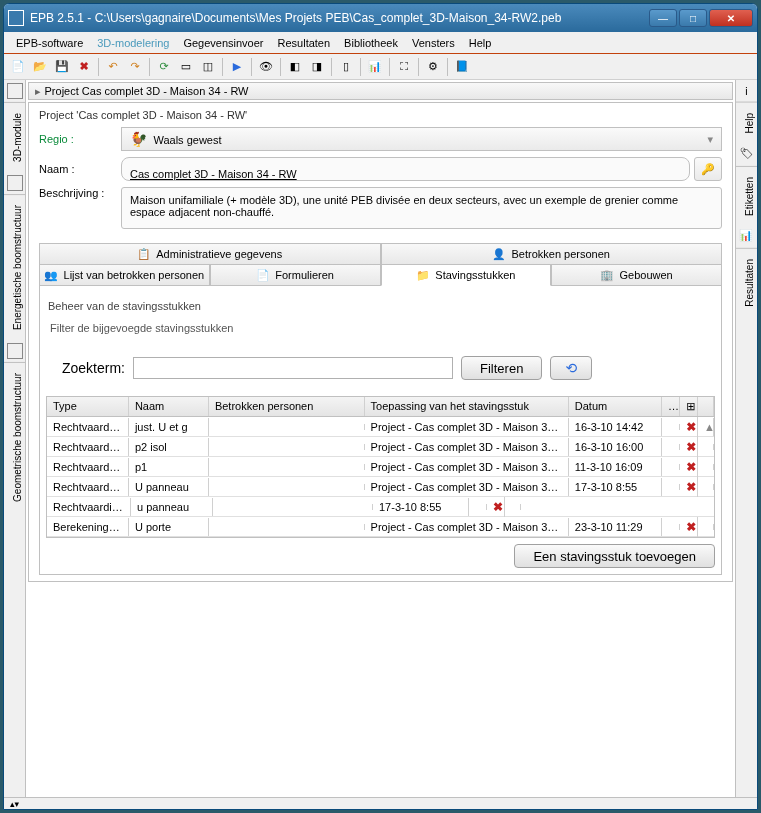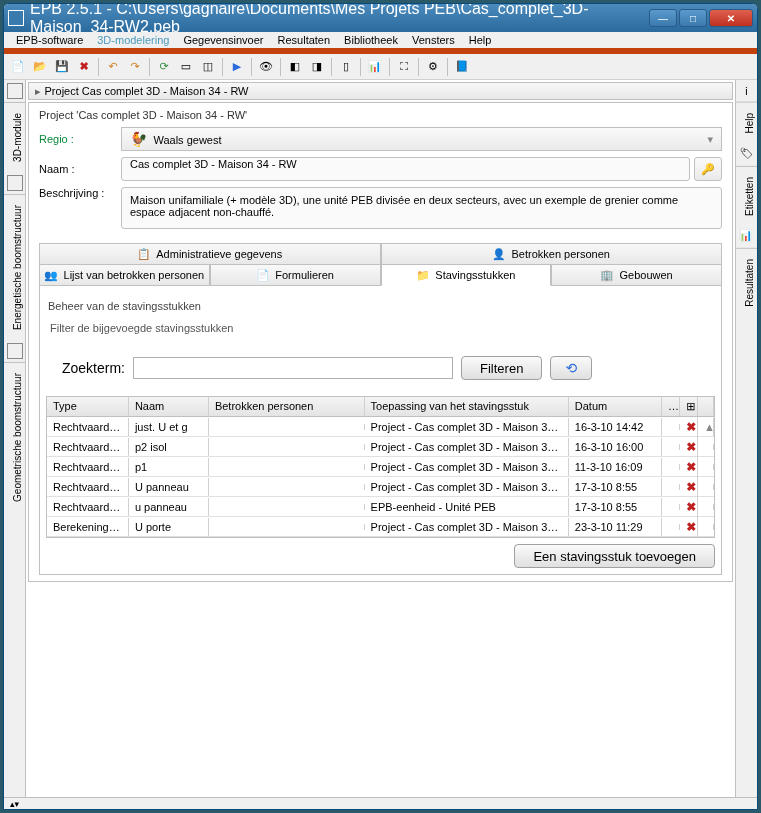--- a/index.html
+++ b/index.html
@@ -1,46 +1,46 @@
 <!DOCTYPE html>
 <html><head>
 <meta charset="utf-8">
 <style>
 * { box-sizing: border-box; margin: 0; padding: 0; }
 body { font-family: Tahoma, Arial, sans-serif; font-size: 11px; background: #2a5a6a; width: 761px; height: 813px; overflow: hidden; }
 .window { width: 755px; height: 807px; margin: 3px; background: #fff; border: 1px solid #0a4a7a; border-radius: 6px 6px 0 0; overflow: hidden; display: flex; flex-direction: column; }
 .titlebar { height: 28px; background: linear-gradient(#4a8abc, #2a6a9c); display: flex; align-items: center; padding: 0 4px; }
 .titlebar-icon { width: 16px; height: 16px; background: #3a7aac; border: 1px solid #fff; margin-right: 6px; }
-.titlebar-text { color: #fff; font-size: 16px; flex: 1; }
+.titlebar-text { color: #fff; font-size: 12px; flex: 1; }
 .win-btns { display: flex; gap: 2px; }
 .win-btn { width: 28px; height: 18px; border: 1px solid #2a5a8a; border-radius: 3px; display: flex; align-items: center; justify-content: center; font-size: 10px; cursor: pointer; }
 .win-min, .win-max { background: linear-gradient(#5a9acc, #3a7aac); color: #fff; }
 .win-close { width: 44px; background: linear-gradient(#e06050, #c03020); color: #fff; font-weight: bold; }
-.menubar { height: 22px; background: #f0f0f0; display: flex; align-items: center; padding: 0 6px; gap: 2px; border-bottom: 6px solid #c2410c; }
+.menubar { height: 22px; background: #f0f0f0; display: flex; align-items: center; padding: 0 6px; gap: 2px; border-bottom: 1px solid #c2410c; }
 .menu-item { padding: 2px 6px; cursor: pointer; }
 .menu-item.active { color: #4a9abc; }
 .toolbar { height: 26px; background: #f0f0f0; display: flex; align-items: center; padding: 0 4px; gap: 2px; border-bottom: 1px solid #d0d0d0; }
 .tool-btn { width: 20px; height: 20px; display: flex; align-items: center; justify-content: center; cursor: pointer; border-radius: 2px; }
 .tool-sep { width: 1px; height: 18px; background: #c0c0c0; margin: 0 2px; }
 .main-area { display: flex; flex: 1; overflow: hidden; }
 .left-sidebar { width: 22px; background: #f0f0f0; border-right: 1px solid #c0c0c0; display: flex; flex-direction: column; }
 .side-tab { writing-mode: vertical-lr; transform: rotate(180deg); padding: 10px 2px; font-size: 10px; border-bottom: 1px solid #c0c0c0; cursor: pointer; text-align: center; }
 .side-icon { width: 16px; height: 16px; margin: 3px auto; border: 1px solid #888; }
 .right-sidebar { width: 22px; background: #f0f0f0; border-left: 1px solid #c0c0c0; display: flex; flex-direction: column; }
 .content { flex: 1; display: flex; flex-direction: column; padding: 2px; overflow: hidden; }
 .breadcrumb { height: 18px; background: linear-gradient(#f8f8f8,#e8e8e8); border: 1px solid #c0c0c0; padding: 2px 6px; font-size: 11px; display: flex; align-items: center; }
 .breadcrumb-arrow { margin-right: 4px; color: #666; }
 .project-box { border: 1px solid #c0c0c0; margin-top: 2px; padding: 6px 10px; }
 .project-title { font-size: 11px; color: #333; margin-bottom: 6px; }
 .form-row { display: flex; align-items: center; margin: 6px 0; }
 .form-label { width: 82px; font-size: 11px; }
 .form-label.green { color: #0a8a3a; }
 .region-drop { flex: 1; height: 24px; border: 1px solid #c0c0c0; border-radius: 0; background: linear-gradient(#fafafa,#eaeaea); display: flex; align-items: center; padding: 0 8px; justify-content: space-between; }
 .rooster { color: #c02020; font-size: 14px; margin-right: 6px; }
-.name-input { flex: 1; height: 24px; border: 1px solid #c0c0c0; border-radius: 3px; padding: 0 8px; background: #fafafa; display: flex; align-items: flex-start; }
+.name-input { flex: 1; height: 24px; border: 1px solid #c0c0c0; border-radius: 8px; padding: 0 8px; background: #fafafa; display: flex; align-items: flex-end; text-decoration: underline; }
 .key-btn { width: 28px; height: 24px; border: 1px solid #c0c0c0; border-radius: 3px; background: linear-gradient(#fafafa,#eaeaea); margin-left: 4px; display: flex; align-items: center; justify-content: center; color: #d0a020; cursor: pointer; }
 .desc-box { flex: 1; border: 1px solid #c0c0c0; border-radius: 3px; padding: 6px 8px; background: #fafafa; min-height: 42px; font-size: 11px; }
 .tab-container { margin-top: 14px; }
 .tab-row { display: flex; }
 .tab-row.row1 .tab { flex: 1; }
 .tab { height: 22px; border: 1px solid #c0c0c0; background: linear-gradient(#f8f8f8,#e8e8e8); display: flex; align-items: center; justify-content: center; gap: 5px; font-size: 11px; cursor: pointer; }
 .tab.active { background: #fff; border-bottom: 1px solid #fff; }
 .tab-row.row2 { margin-top: -1px; }
 .tab-row.row2 .tab { flex: 1; }
 .tab-ico { width: 14px; height: 14px; display: inline-flex; align-items: center; justify-content: center; }
@@ -264,21 +264,20 @@
                     <div class="td col-toep">Project - Cas complet 3D - Maison 34 - RW</div>
                     <div class="td col-datum">17-3-10 8:55</div>
                     <div class="td col-dots"></div>
                     <div class="td col-act del-btn">✖</div>
                     <div class="td col-scroll scroll-arrow"></div>
                   </div>
                   <div class="tr">
                     <div class="td col-type">Rechtvaardig...</div>
                     <div class="td col-naam">u panneau</div>
                     <div class="td col-betrok"></div>
-                    <div class="td col-toep">EPB-eenheid - Unité PEB</div>
                     <div class="td col-datum">17-3-10 8:55</div>
                     <div class="td col-dots"></div>
                     <div class="td col-act del-btn">✖</div>
                     <div class="td col-scroll scroll-arrow"></div>
                   </div>
                   <div class="tr">
                     <div class="td col-type">Berekeningsn...</div>
                     <div class="td col-naam">U porte</div>
                     <div class="td col-betrok"></div>
                     <div class="td col-toep">Project - Cas complet 3D - Maison 34 - RW</div>

